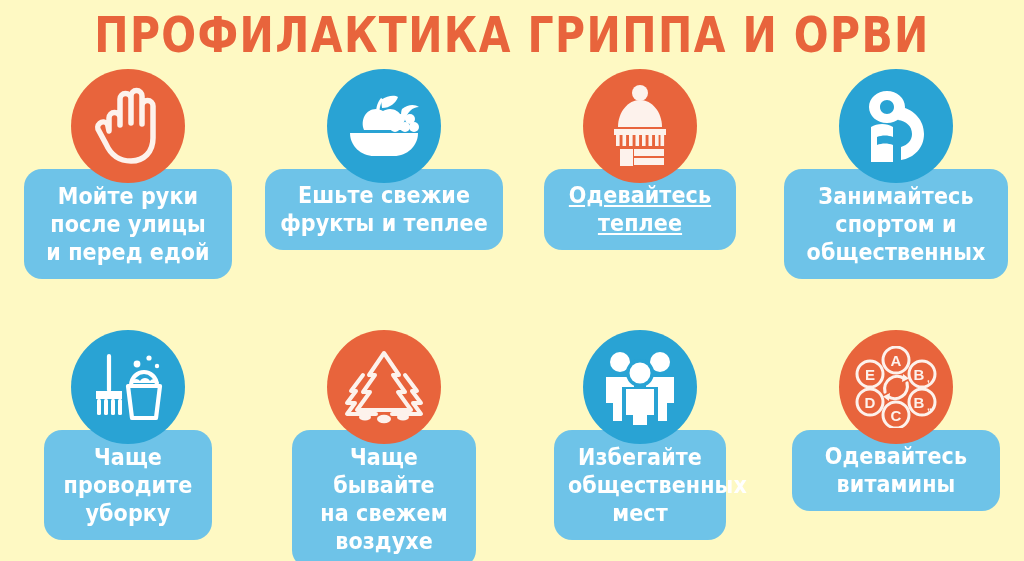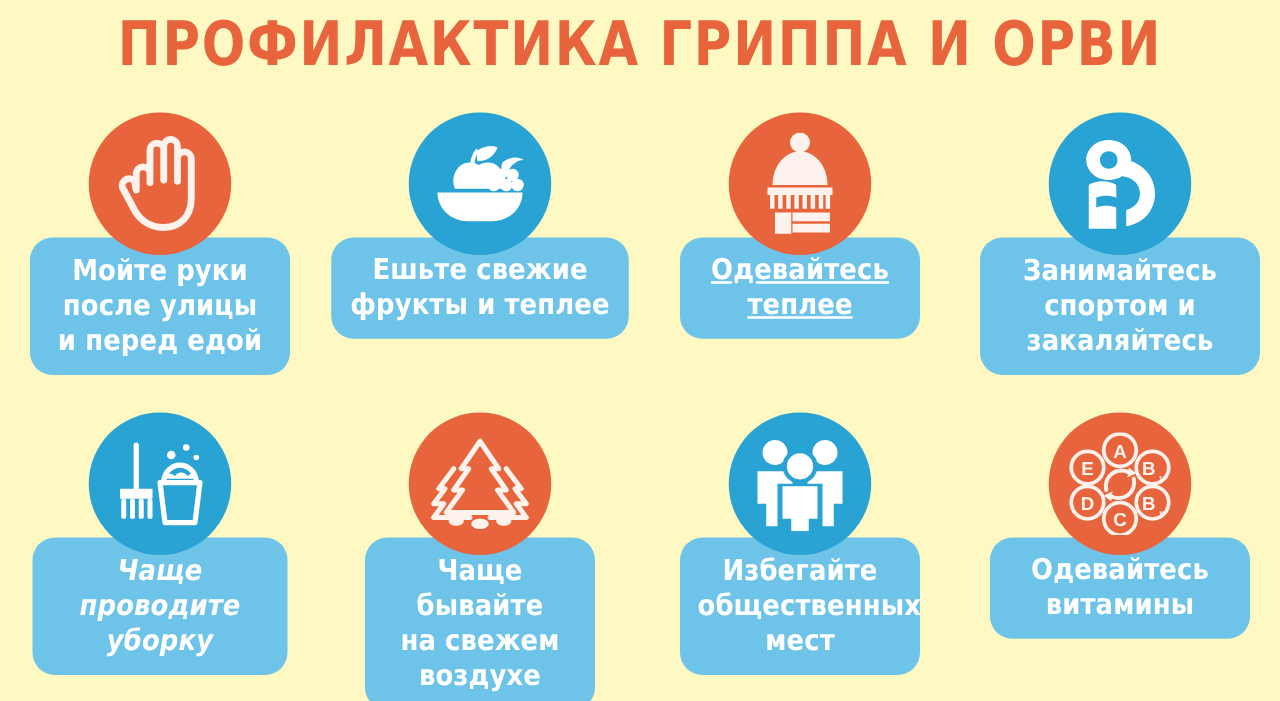--- a/index.html
+++ b/index.html
@@ -44,21 +44,21 @@
 
   
   .row {
     position: absolute;
     left: 0;
     width: 1024px;
     display: flex;
     justify-content: center;
     align-items: flex-start;
   }
-  #row-1 { top: 90px; }
+  #row-1 { top: 69px; }
   #row-2 { top: 330px; }
 
   .card {
     width: 256px;
     display: flex;
     flex-direction: column;
     align-items: center;
     position: relative;
   }
 
@@ -91,23 +91,23 @@
     z-index: 1;
     letter-spacing: 0.1px;
     white-space: pre-line;
   }
 
   
   .w-1 { width: 208px; }
   .w-2 { width: 238px; }
   .w-3 { width: 192px; text-decoration: underline; }
   .w-4 { width: 224px; }
-  .w-5 { width: 204px; font-style: italic; }
+  .w-5 { width: 168px; }
   .w-6 { width: 184px; }
-  .w-7 { width: 192px; }
+  .w-7 { width: 172px; }
   .w-8 { width: 208px; }
 
   .h3 { min-height: 100px; }
   .h2 { min-height: 72px; }
 
   .label-box.three-lines { padding-top: 13px; }
 </style>
 </head>
 <body>
 
@@ -202,21 +202,21 @@
 
               <path d="M43 20 c12 3 22 13 22 27 c0 14 -10 24 -23 26 l0 -13 c7 -2 11 -7 11 -13 c0 -8 -6 -13 -14 -14 Z"></path>
 
               <path d="M12 40 c6 -4 16 -4 22 0 l0 10 c-5 -2 -11 -2 -16 0 l0 8 c5 -2 11 -2 16 0 l0 17 l-22 0 Z"></path>
             </g>
           </svg>
         </span>
       </div>
       <div class="label-box w-4 h3 three-lines">Занимайтесь
 спортом и
-закаляйтесь</div>
+общественных</div>
     </div>
   </div>
 
   <div class="row" id="row-2">
 
     <div class="card">
       <div class="icon-circle" style="background:#29A3D4">
         <span>
           <svg width="74" height="74" viewBox="0 0 74 74" aria-hidden="true">
             <g stroke="#ffffff" fill="none" stroke-width="4.2" stroke-linecap="round">

